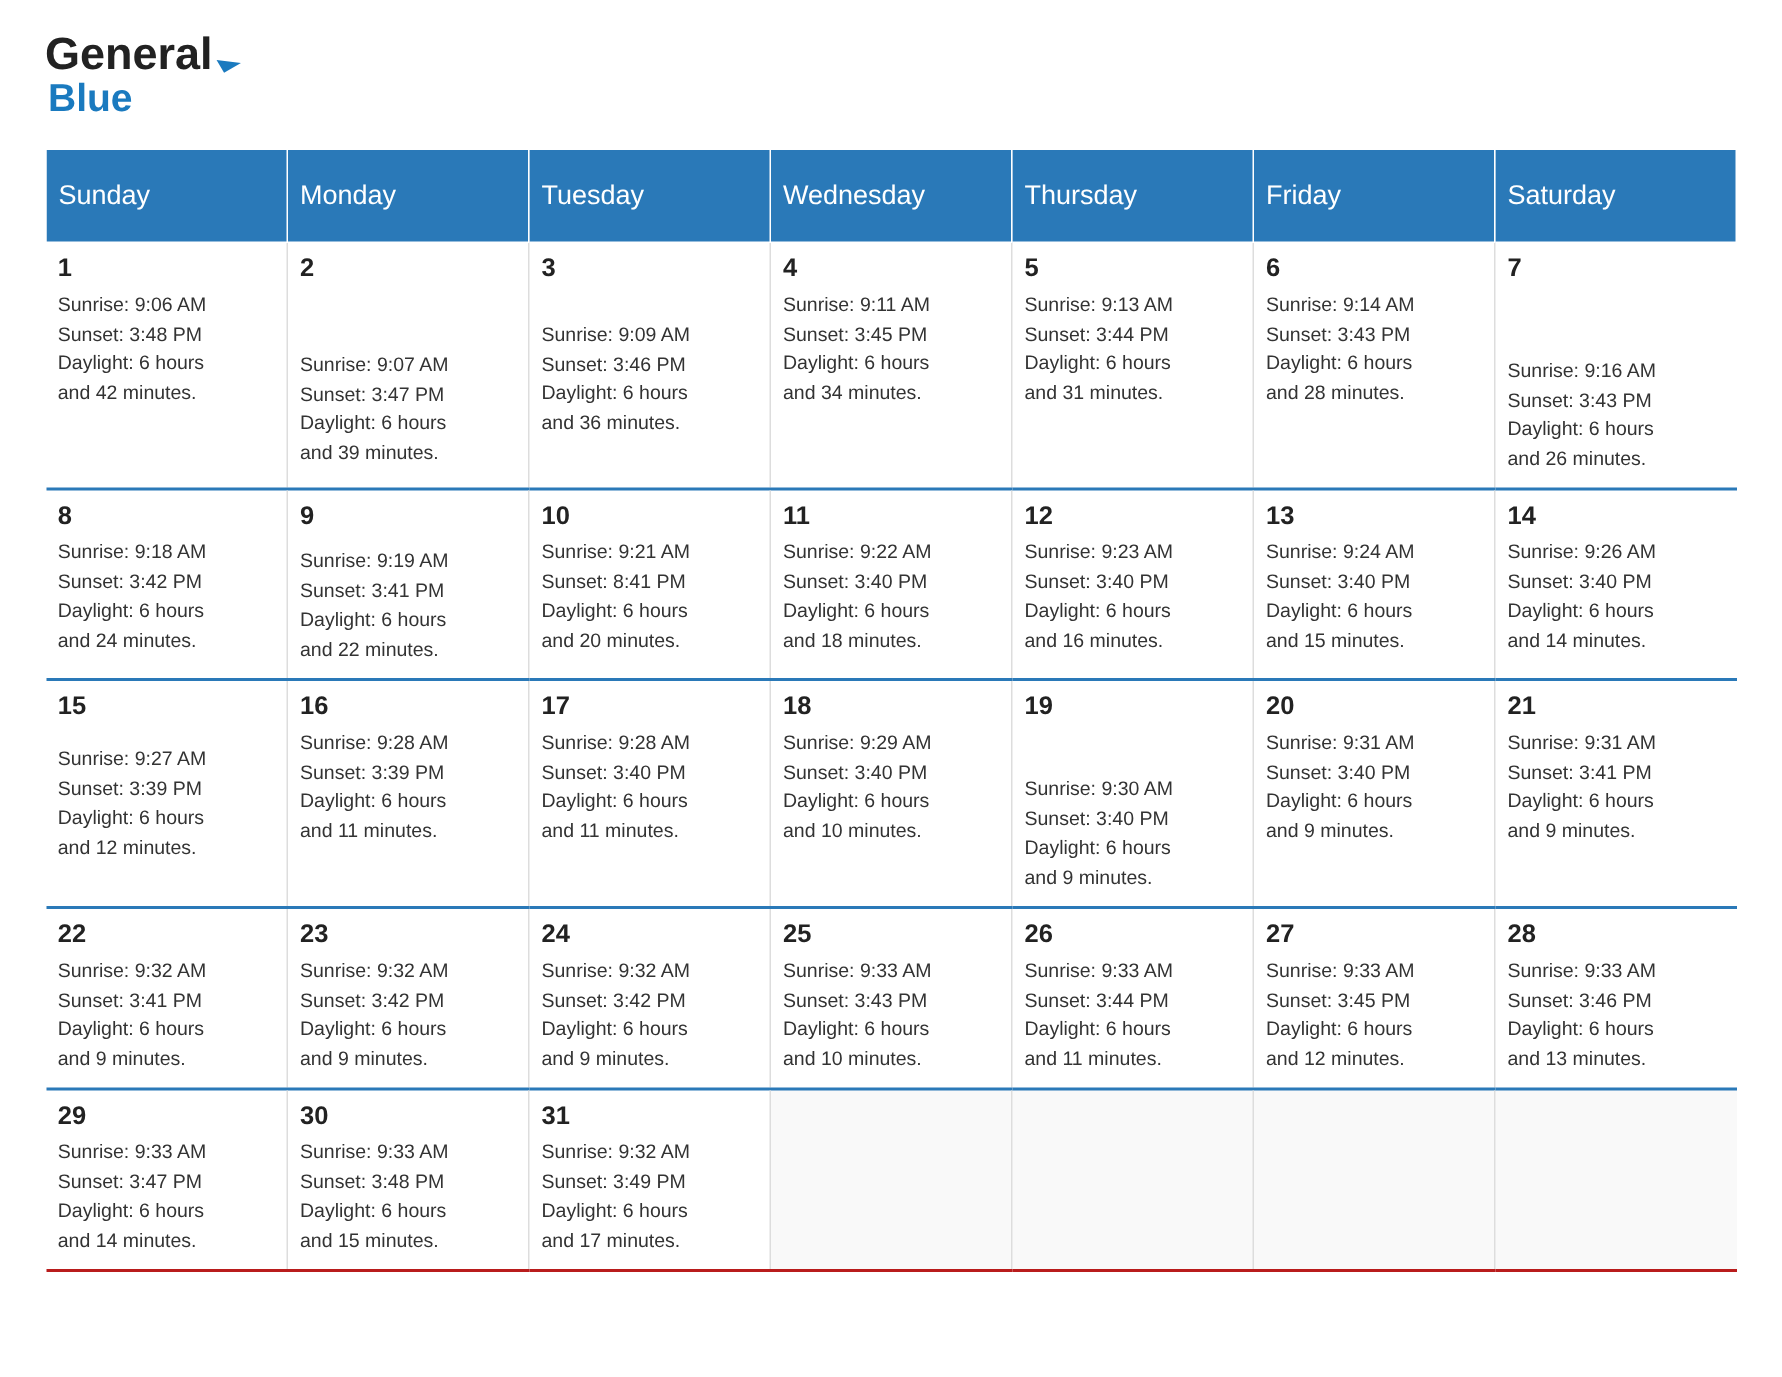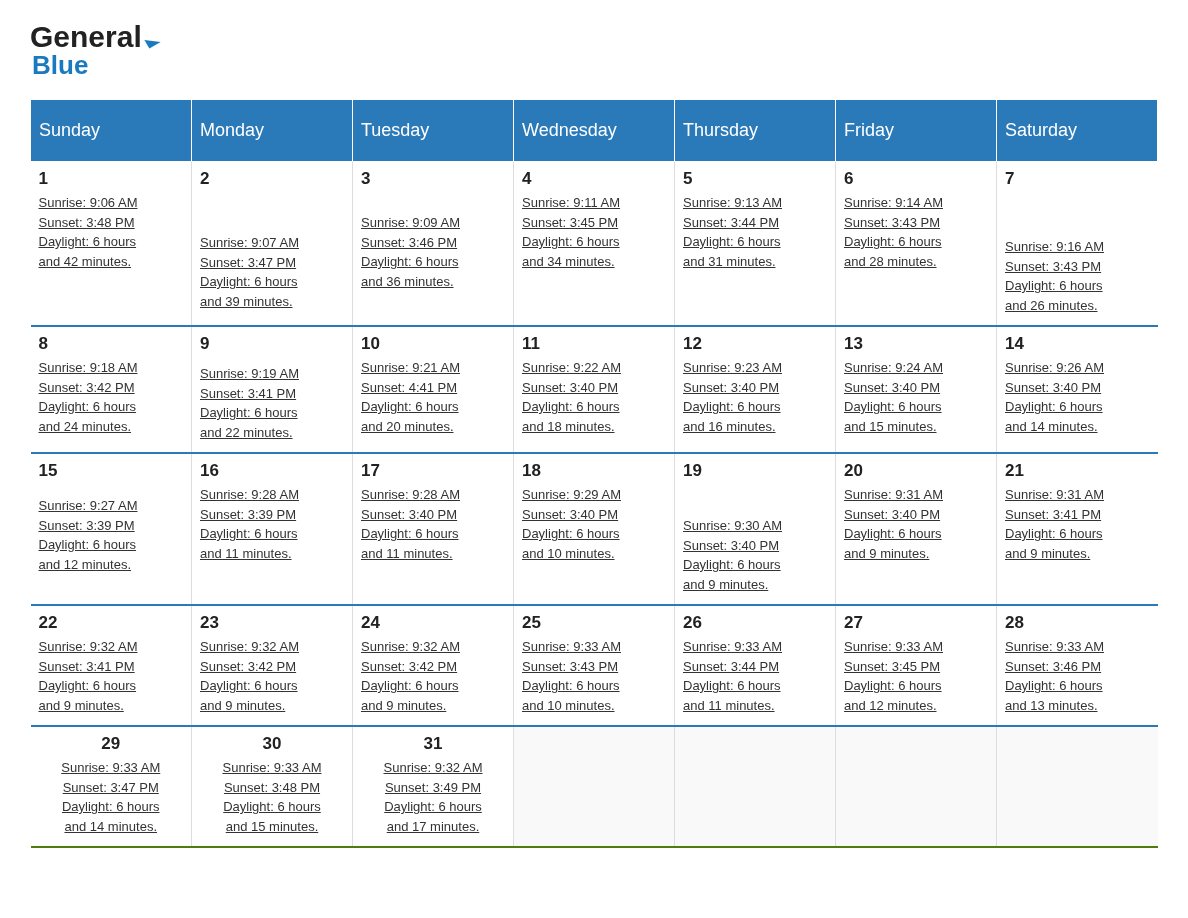--- a/index.html
+++ b/index.html
@@ -67,25 +67,23 @@
       font-size: 17px;
       font-weight: bold;
       color: #222;
       display: block;
       margin-bottom: 4px;
     }
     .day-info {
       font-size: 13px;
       color: #333;
       line-height: 1.5;
-      text-decoration: underline;
     }
     .calendar tr:last-child td {
-      border-bottom: 2px solid #4d7c0f;
-      text-align: center;
+      border-bottom: 2px solid #b91c1c;
     }
     .empty-cell {
       background: #f9f9f9;
     }
     
     .logo-wrapper {
       display: flex;
       align-items: center;
     }
   </style>
@@ -181,21 +179,21 @@
         <td>
           <span class="day-number">9</span>
           <div class="day-info" style="white-space: pre-line; margin-top: 10px;">Sunrise: 9:19 AM
 Sunset: 3:41 PM
 Daylight: 6 hours
 and 22 minutes.</div>
         </td>
         <td>
           <span class="day-number">10</span>
           <div class="day-info" style="white-space: pre-line;">Sunrise: 9:21 AM
-Sunset: 4:41 PM
+Sunset: 8:41 PM
 Daylight: 6 hours
 and 20 minutes.</div>
         </td>
         <td>
           <span class="day-number">11</span>
           <div class="day-info" style="white-space: pre-line;">Sunrise: 9:22 AM
 Sunset: 3:40 PM
 Daylight: 6 hours
 and 18 minutes.</div>
         </td>

